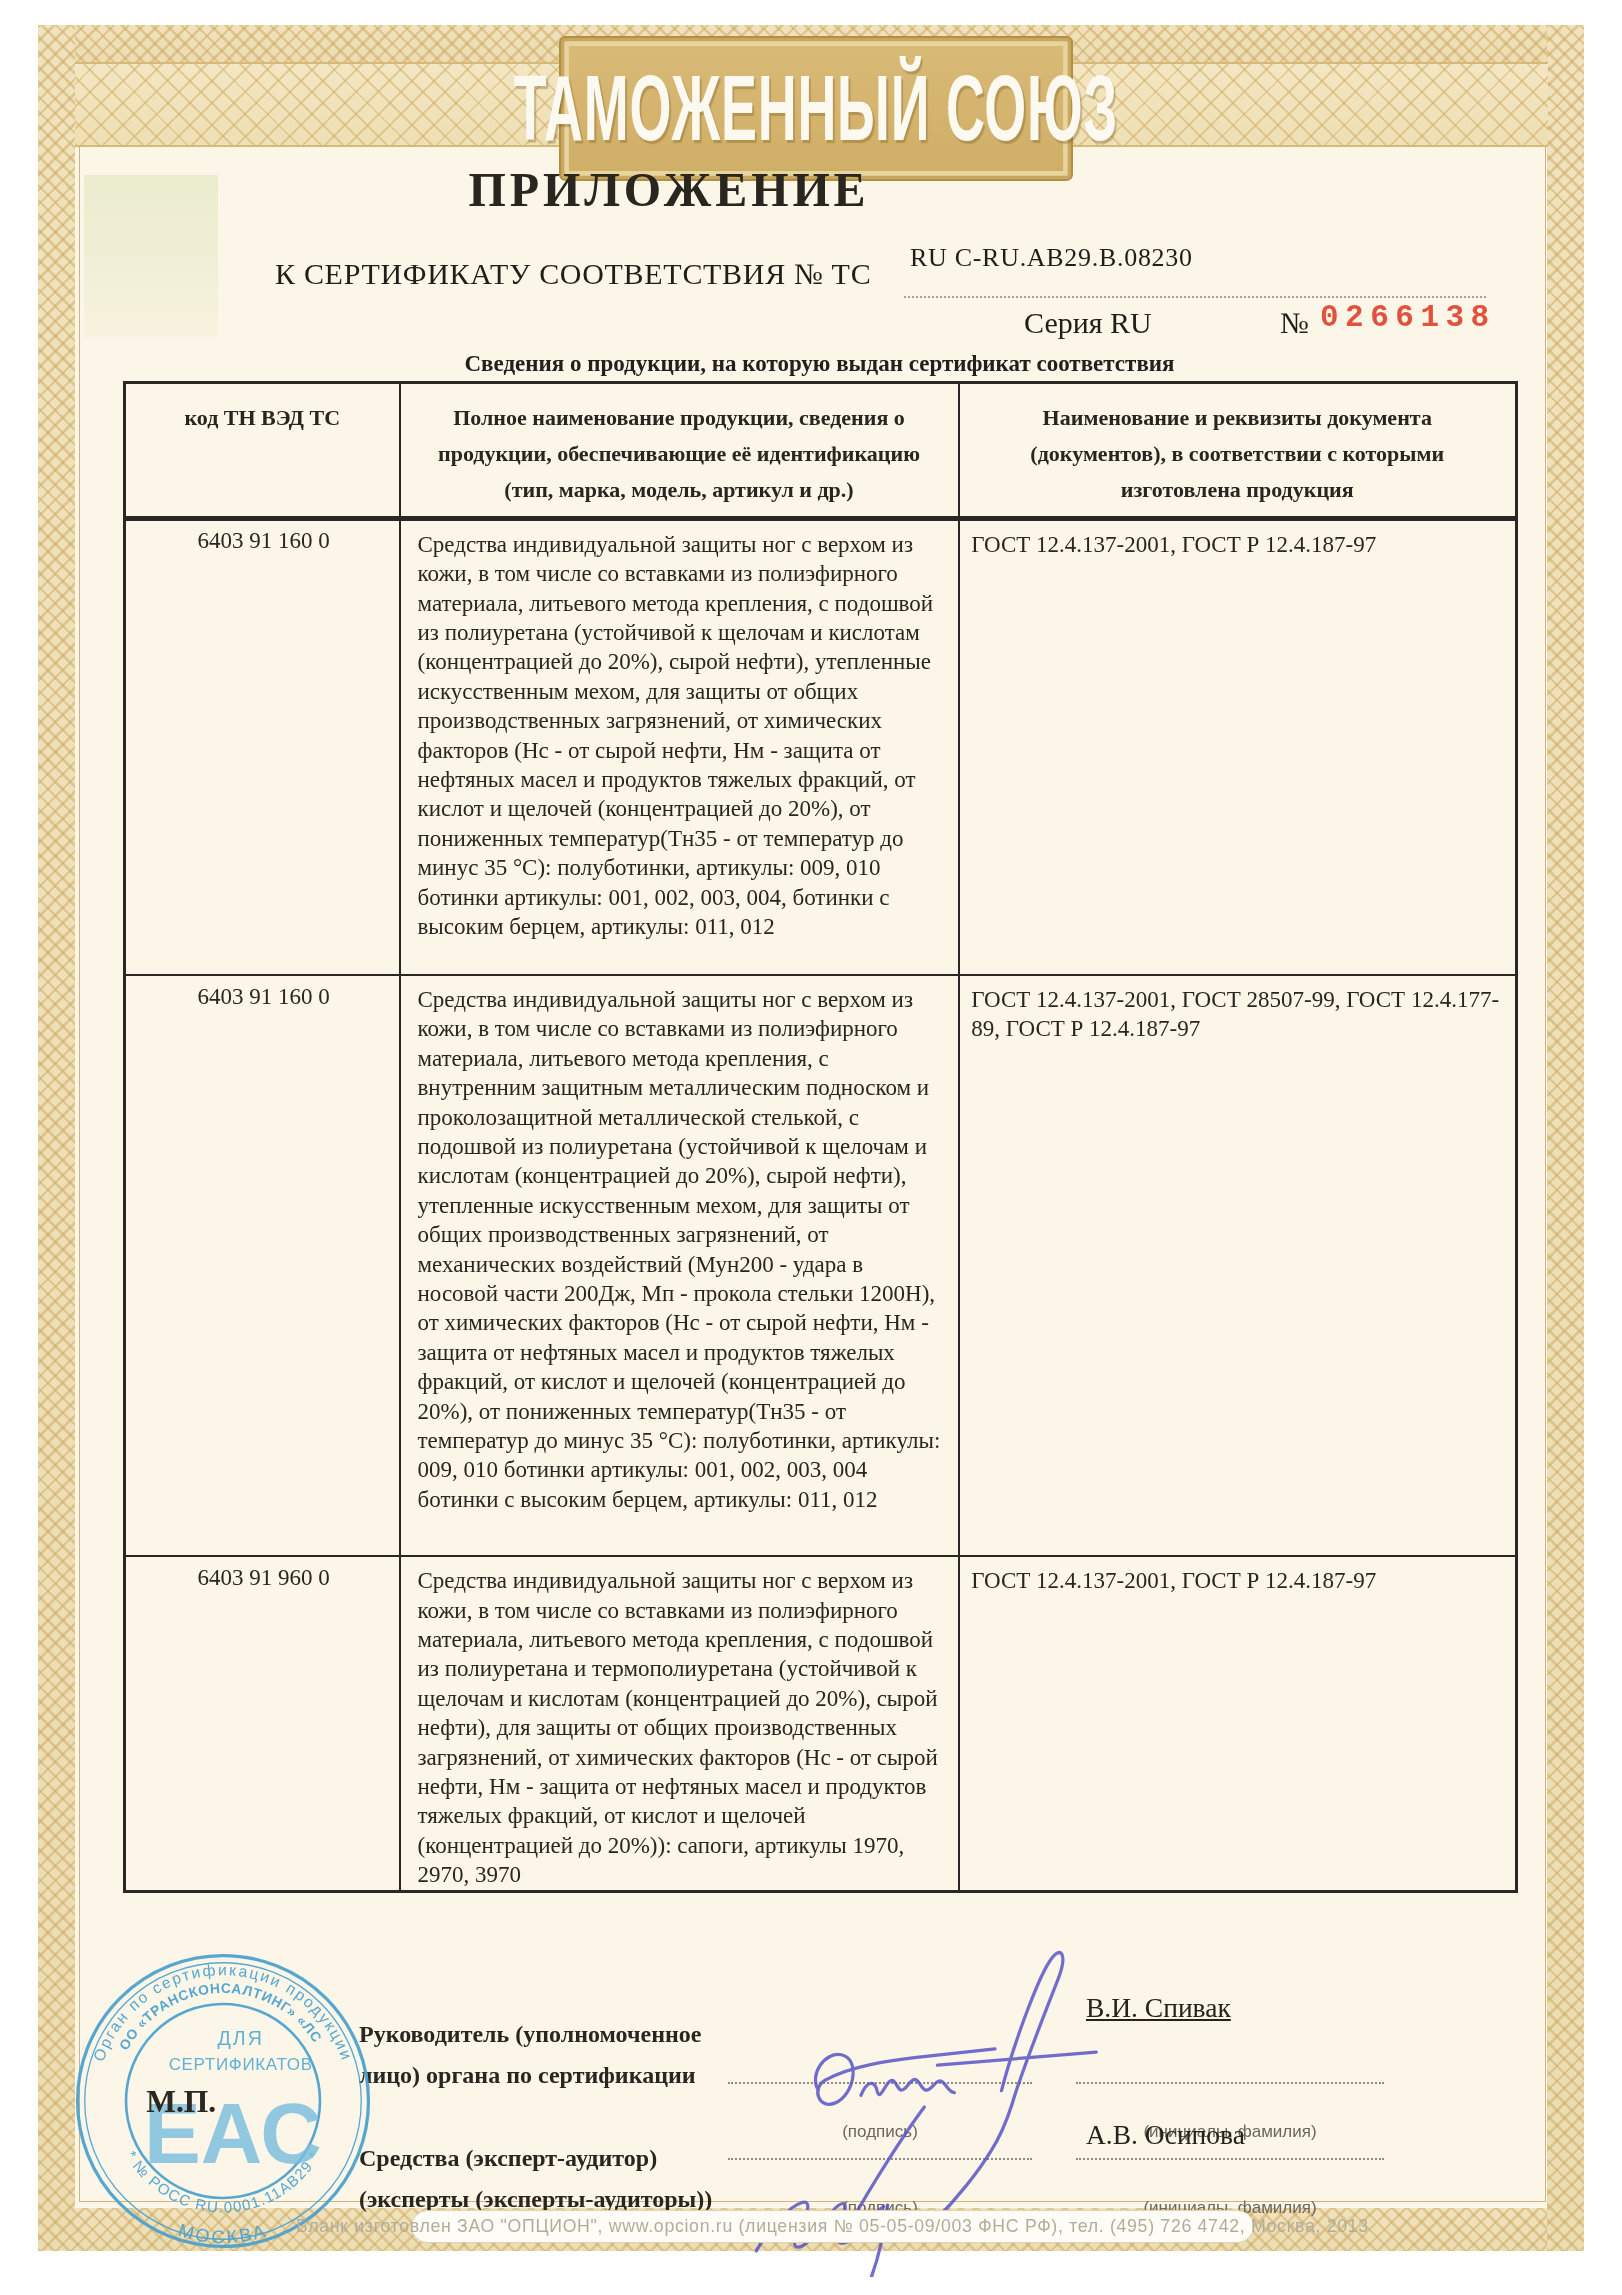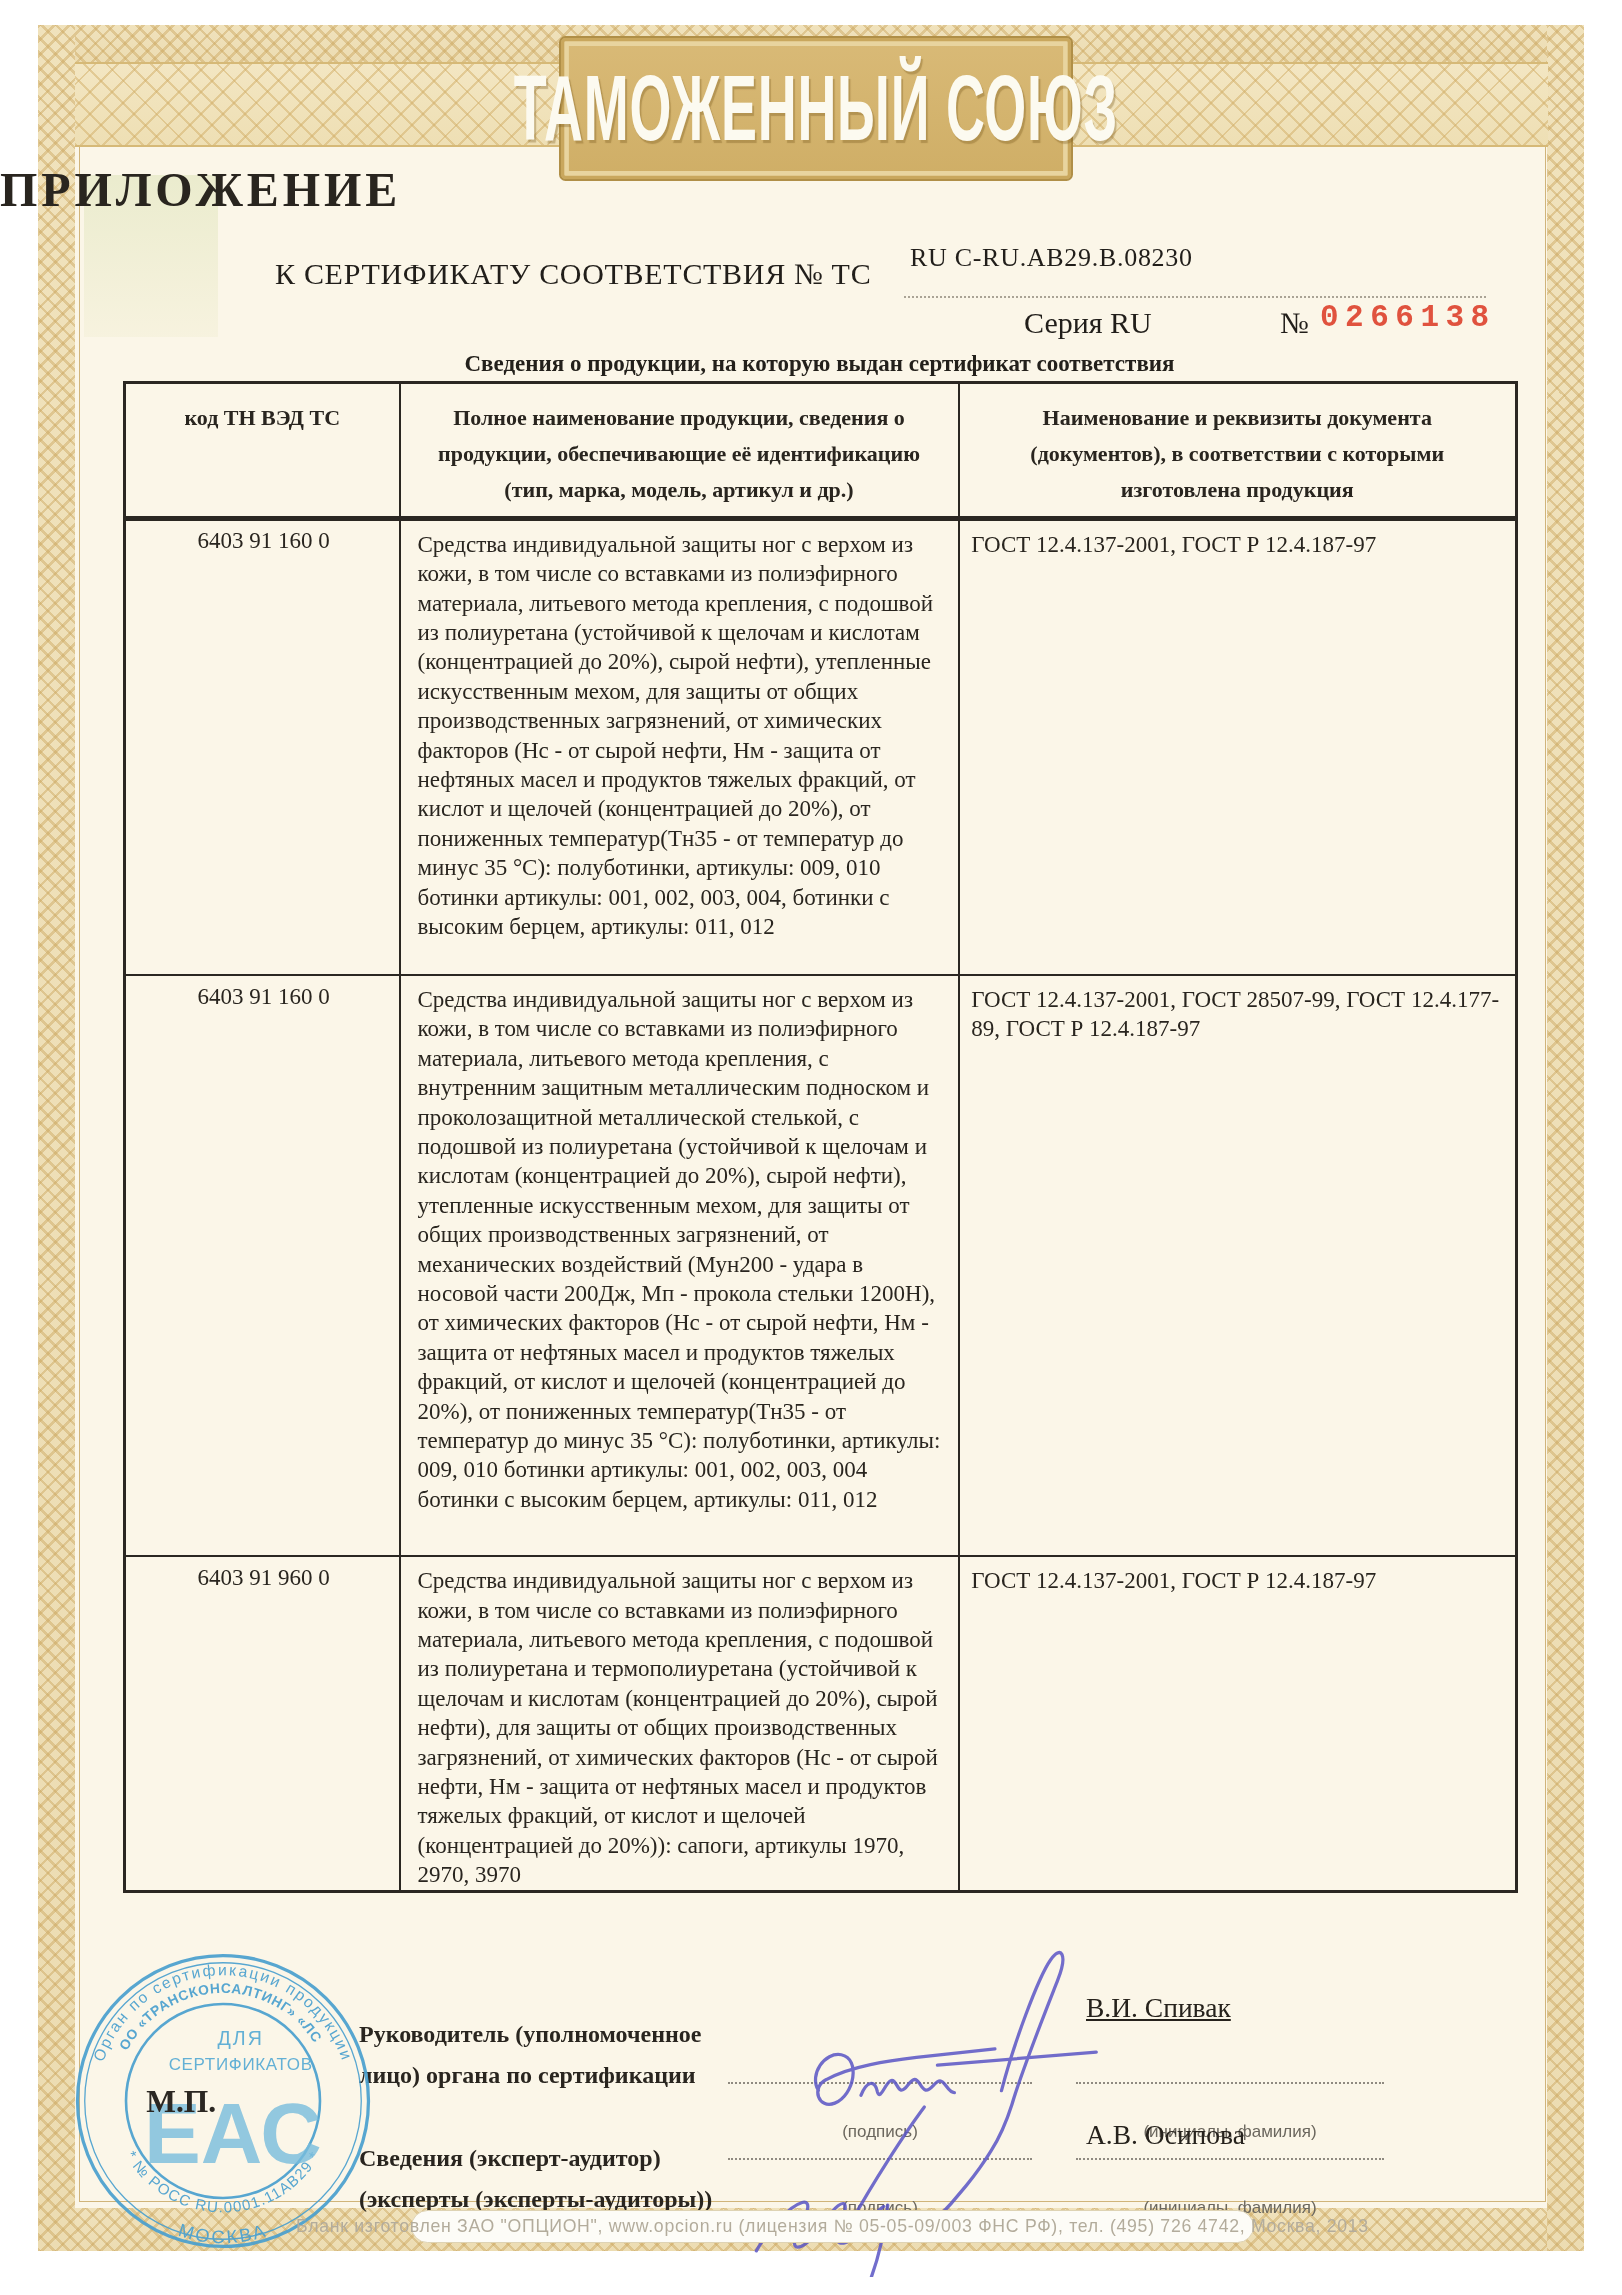--- a/index.html
+++ b/index.html
@@ -36,21 +36,21 @@
     border:2px solid #b08f47;
     box-shadow:inset 0 0 0 3.3px #c9a75d, inset 0 0 0 7.9px #e8d49f;
     display:flex;align-items:center;justify-content:center;text-align:center;
   }
   .plaque-text{
     font-family:"Liberation Sans", sans-serif;font-weight:bold;font-size:93px;
     color:#fcfaf0;white-space:nowrap;transform:scaleX(.58);letter-spacing:1.3px;
     text-shadow:3.3px 3.3px 1.3px rgba(120,90,30,.35);
   }
   
-  .page-title{position:absolute;left:0;top:162px;width:1338px;text-align:left;
+  .page-title{position:absolute;left:0;top:162px;width:1338px;text-align:center;
     font-size:48px;letter-spacing:3.9px;color:#29251f;font-weight:600;}
   .subtitle-label{position:absolute;left:275px;top:257px;font-size:30px;letter-spacing:0.7px;color:#211e1a;}
   .cert-number{position:absolute;left:910px;top:243px;font-size:26px;letter-spacing:0.7px;color:#211e1a;}
   .cert-underline{position:absolute;left:904px;top:296px;width:582px;border-bottom:2px dotted #aaa395;}
   .series-label{position:absolute;left:1024px;top:306px;font-size:30px;color:#211e1a;}
   .serial-sign{position:absolute;left:1280px;top:306px;font-size:30px;color:#211e1a;}
   .serial-number{position:absolute;left:1320px;top:300px;font-size:31px;font-weight:bold;
     font-family:Liberation Mono, monospace;color:#e0523e;letter-spacing:6.5px;}
   .table-caption{position:absolute;left:123px;top:351px;width:1393px;text-align:center;
     font-size:23px;font-weight:bold;color:#23201b;}
@@ -150,21 +150,21 @@
     </tr>
   </tbody>
     </table>
 </div>
 
 <div class="sig-label lbl-leader">
   <span>Руководитель (уполномоченное</span>
   <span>лицо) органа по сертификации</span>
 </div>
 <div class="sig-label lbl-expert">
-  <span>Сведения (эксперт-аудитор)</span>
+  <span>Средства (эксперт-аудитор)</span>
   <span>(эксперты (эксперты-аудиторы))</span>
 </div>
 
 <div class="dotline dl-sign1"></div>
 <div class="dotline dl-name1"></div>
 <div class="dotline dl-sign2"></div>
 <div class="dotline dl-name2"></div>
 
 <div class="under-caption uc-sign1">(подпись)</div>
 <div class="under-caption uc-name1">(инициалы, фамилия)</div>

